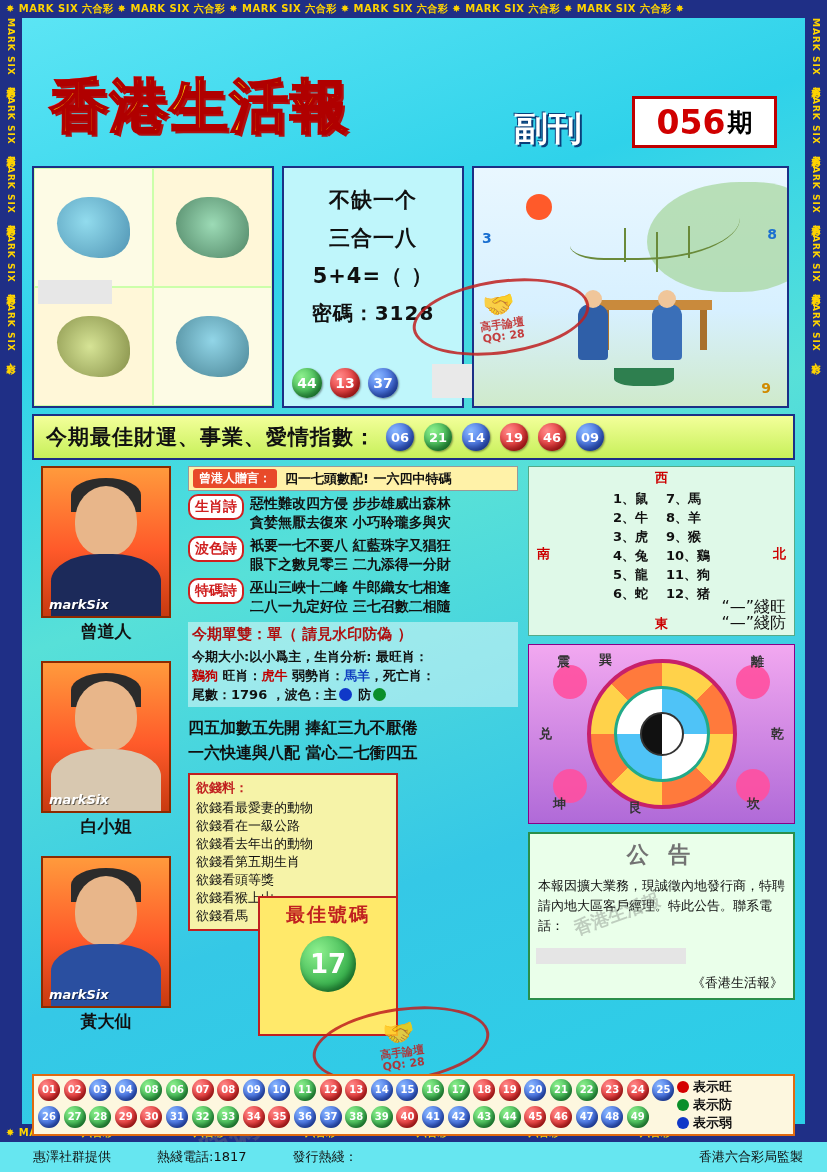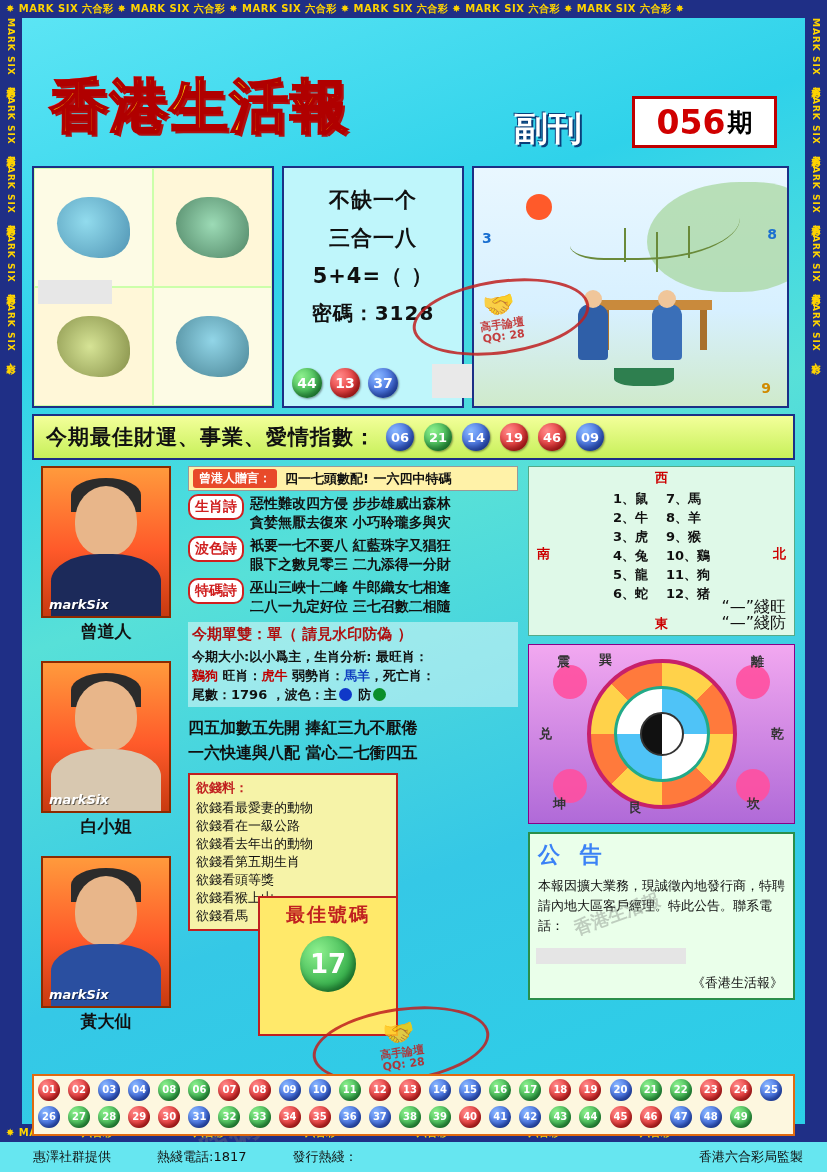--- a/index.html
+++ b/index.html
@@ -188,21 +188,21 @@
     background: conic-gradient(#ffd24a 0 12.5%, #ff7a3c 0 25%, #ffd24a 0 37.5%, #ff7a3c 0 50%, #ffd24a 0 62.5%, #ff7a3c 0 75%, #ffd24a 0 87.5%, #ff7a3c 0 100%);
     border:4px solid #c8206a; }
   .wheel2 { position:absolute; left:50%; top:50%; transform:translate(-50%,-50%); width:96px;height:96px;border-radius:50%;
     background: conic-gradient(#4fc3f7 0 25%, #fff 0 50%, #4fc3f7 0 75%, #fff 0 100%); border:3px solid #2a8; }
   .yy { position:absolute; left:50%; top:50%; transform:translate(-50%,-50%); width:44px;height:44px;border-radius:50%;
     background:linear-gradient(90deg,#111 50%, #fff 50%); border:2px solid #333; }
   .petal { position:absolute; width:34px;height:34px;border-radius:50%; background:#ff4fa0; opacity:.9;}
   .wtxt { position:absolute; font-size:13px; font-weight:bold; color:#333; }
 
   .notice-box { margin-top:8px; height:168px; background:#eaffea; border:2px solid #2a8f4a; padding:6px 8px; position:relative;}
-  .notice-title { text-align:left; font-size:22px; font-weight:bold; color:#3b82f6; letter-spacing:6px; }
+  .notice-title { text-align:center; font-size:22px; font-weight:bold; color:#737373; letter-spacing:6px; }
   .notice-body { font-size:13px; line-height:20px; color:#111; margin-top:6px; }
   .notice-sign { position:absolute; right:10px; bottom:6px; font-size:13px; color:#111; }
   .notice-smudge { position:absolute; left:6px; bottom:34px; width:150px; height:16px; background:#e5e5e5; }
 
   
   .stamp {
     position:absolute; border:3px solid #c02020; border-radius:50%;
     color:#c02020; display:flex; align-items:center; justify-content:center;
     transform:rotate(-8deg); opacity:.85; font-weight:bold;
   }
@@ -548,20 +548,34 @@
           <div class="bb" style="background: radial-gradient(circle at 32% 28%, rgb(138, 184, 255), rgb(16, 56, 200));">41</div>
           <div class="bb" style="background: radial-gradient(circle at 32% 28%, rgb(138, 184, 255), rgb(16, 56, 200));">42</div>
           <div class="bb" style="background: radial-gradient(circle at 32% 28%, rgb(142, 240, 142), rgb(10, 143, 42));">43</div>
           <div class="bb" style="background: radial-gradient(circle at 32% 28%, rgb(142, 240, 142), rgb(10, 143, 42));">44</div>
           <div class="bb" style="background: radial-gradient(circle at 32% 28%, rgb(255, 138, 138), rgb(212, 0, 0));">45</div>
           <div class="bb" style="background: radial-gradient(circle at 32% 28%, rgb(255, 138, 138), rgb(212, 0, 0));">46</div>
           <div class="bb" style="background: radial-gradient(circle at 32% 28%, rgb(138, 184, 255), rgb(16, 56, 200));">47</div>
           <div class="bb" style="background: radial-gradient(circle at 32% 28%, rgb(138, 184, 255), rgb(16, 56, 200));">48</div>
           <div class="bb" style="background: radial-gradient(circle at 32% 28%, rgb(142, 240, 142), rgb(10, 143, 42));">49</div>
         </div>
+      <div class="legend">
+        <div>
+            <span class="ldot" style="background:#d40000"></span>
+            <span>表示旺</span>
+          </div>
+        <div>
+            <span class="ldot" style="background:#0a8f2a"></span>
+            <span>表示防</span>
+          </div>
+        <div>
+            <span class="ldot" style="background:#1038c8"></span>
+            <span>表示弱</span>
+          </div>
+      </div>
     </div>
 
   </div>
 
   <div class="footer">
     <span>惠澤社群提供</span>
     <span>熱綫電話:1817</span>
     <span>發行熱綫：</span>
     <span style="margin-left:auto; margin-right:24px;">香港六合彩局監製</span>
   </div>

